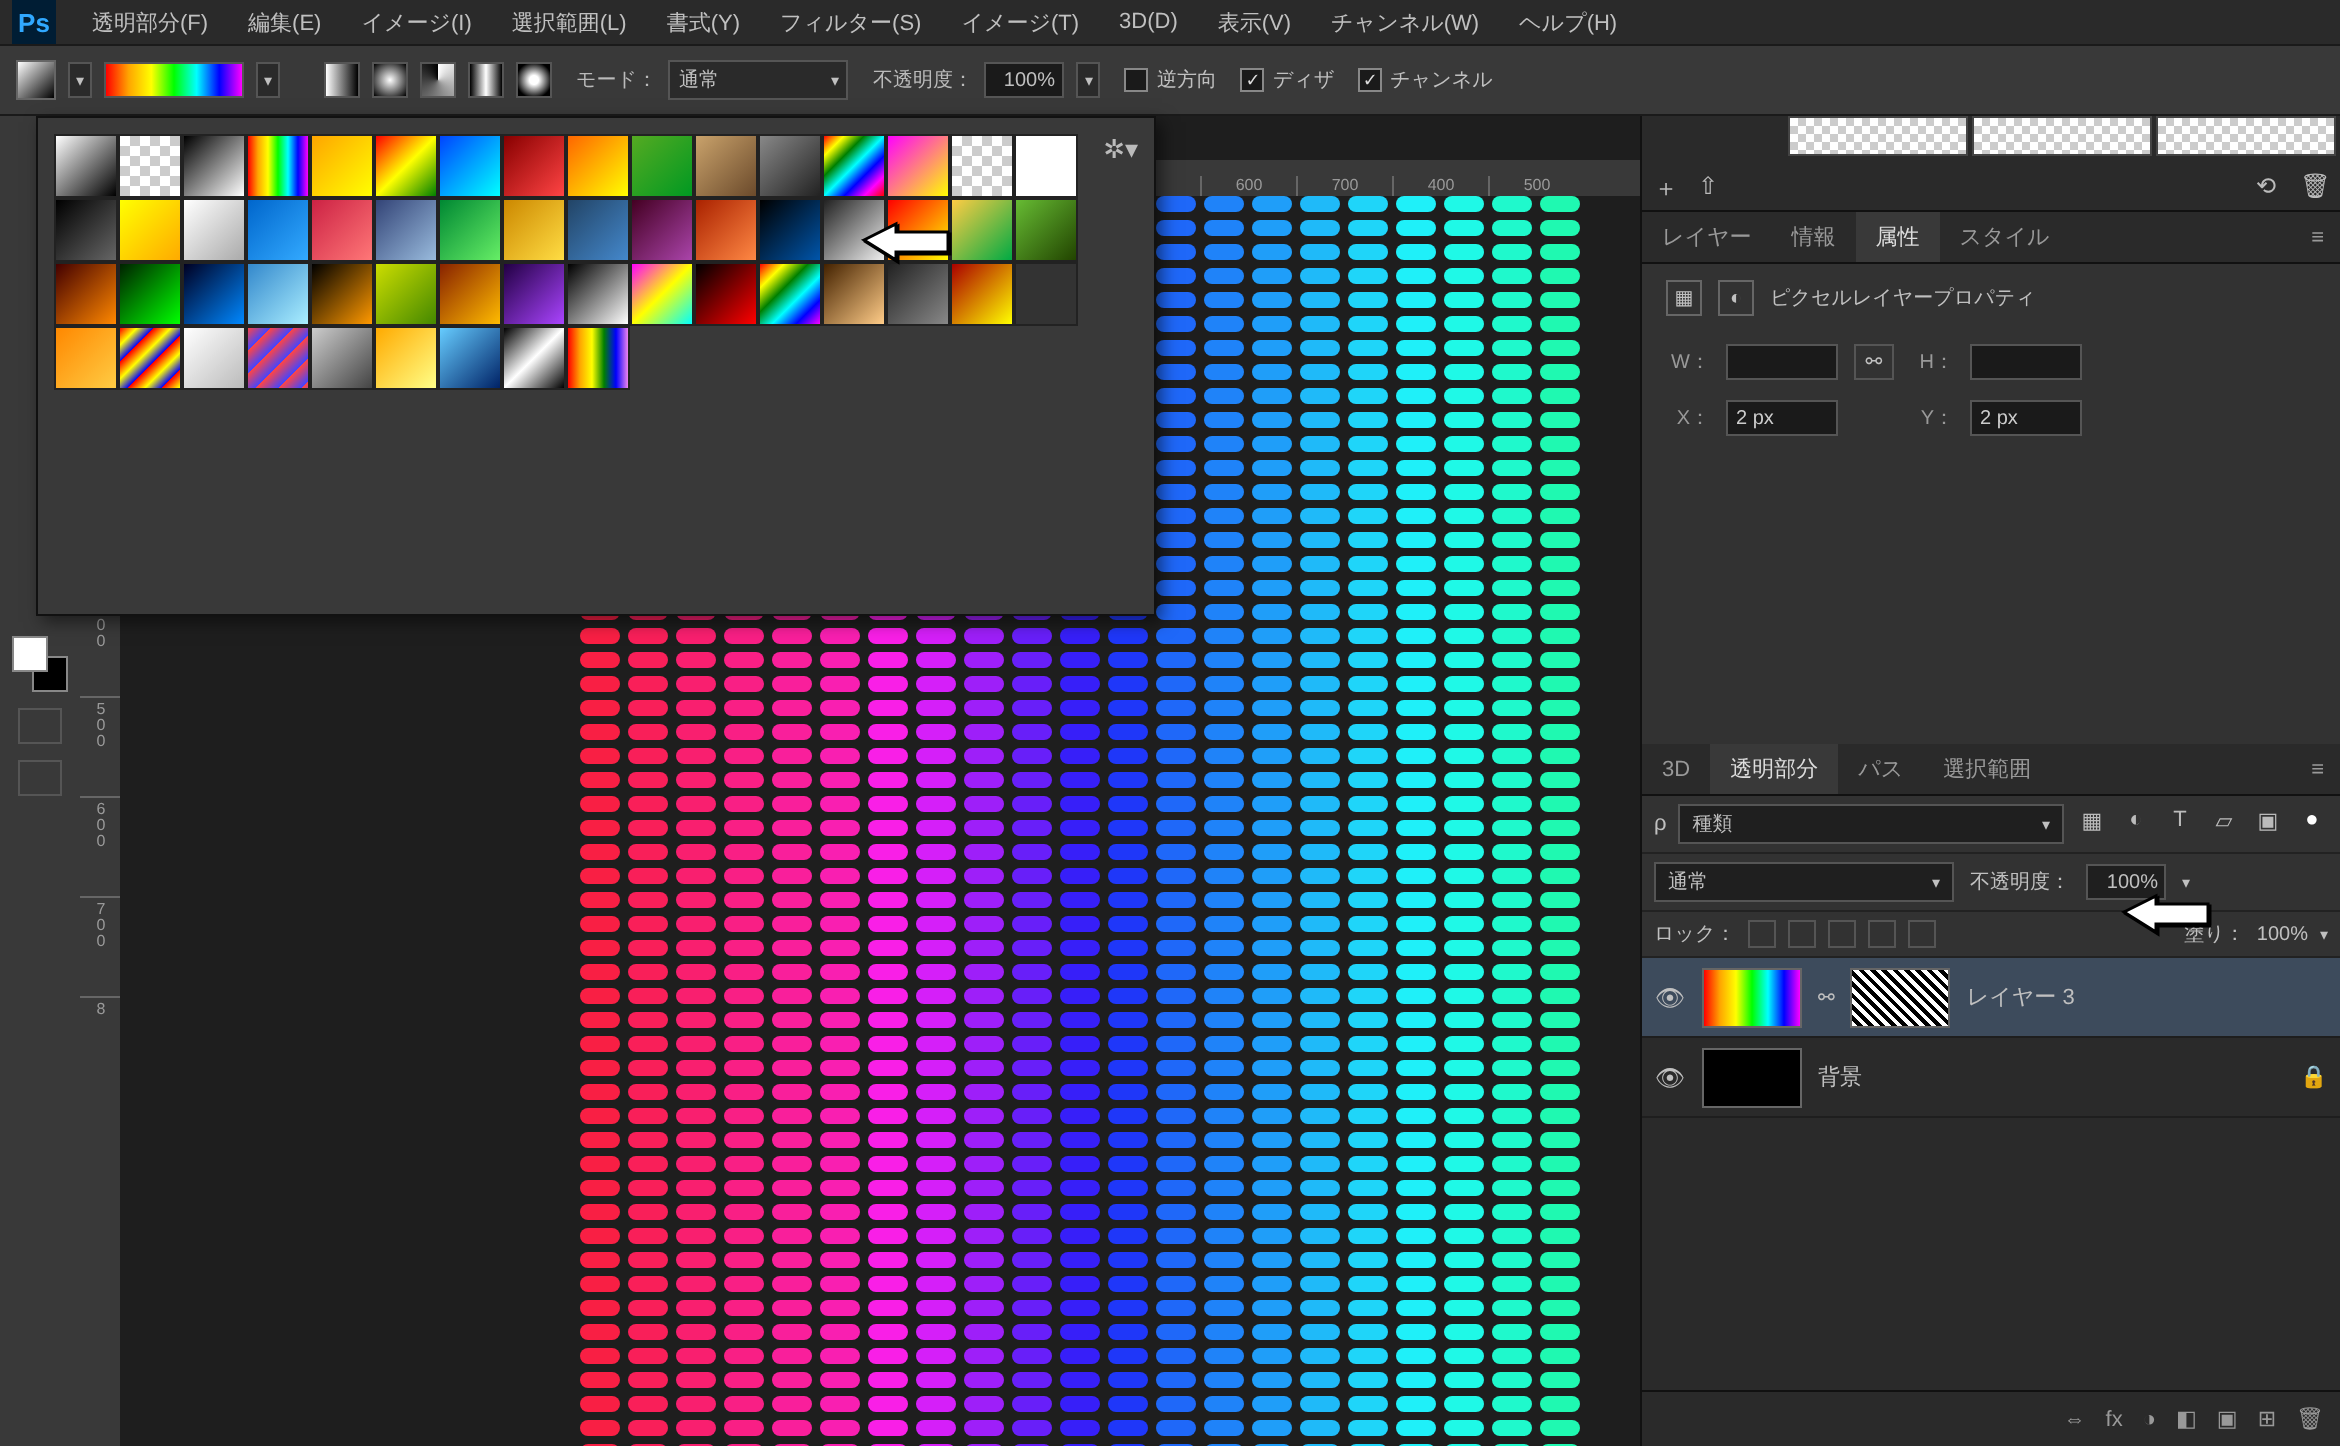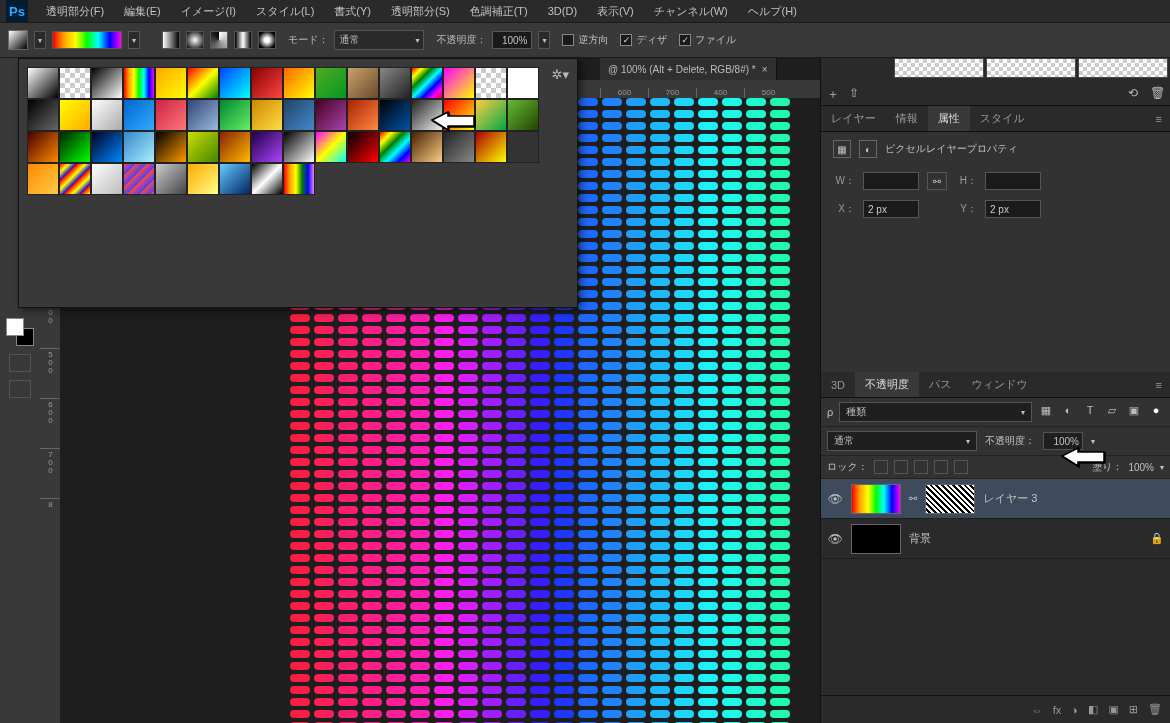--- a/index.html
+++ b/index.html
@@ -79,24 +79,24 @@
   .hand svg { width:100%; height:100%; filter:drop-shadow(1px 1px 0 #000);}
 </style>
 </head>
 <body>
 
 <div class="menubar">
   <div class="ps-logo">Ps</div>
   <span class="menu">透明部分(F)</span>
   <span class="menu">編集(E)</span>
   <span class="menu">イメージ(I)</span>
-  <span class="menu">スタイル(L)</span>
+  <span class="menu">選択範囲(L)</span>
   <span class="menu">書式(Y)</span>
-  <span class="menu">透明部分(S)</span>
-  <span class="menu">色調補正(T)</span>
+  <span class="menu">フィルター(S)</span>
+  <span class="menu">イメージ(T)</span>
   <span class="menu">3D(D)</span>
   <span class="menu">表示(V)</span>
   <span class="menu">チャンネル(W)</span>
   <span class="menu">ヘルプ(H)</span>
 </div>
 
 <div class="optbar">
   <div class="swatch"></div>
   <div class="opt-dd">▾</div>
   <div class="grad-preview"></div>
@@ -118,39 +118,35 @@
   <span class="chk">
       <span class="chkbox"></span>
       <span>逆方向</span>
     </span>
   <span class="chk">
       <span class="chkbox">✓</span>
       <span>ディザ</span>
     </span>
   <span class="chk">
       <span class="chkbox">✓</span>
-      <span>ファイル</span>
+      <span>チャンネル</span>
     </span>
 </div>
 
 <div class="main">
   <div class="toolbar">
     <div class="fg-bg">
         <div class="bg"></div>
         <div class="fg"></div>
       </div>
     <div class="tool-icon"></div>
     <div class="tool-icon"></div>
   </div>
 
   <div class="canvas-area">
-    <div class="doc-tab">
-      <span>@ 100% (Alt + Delete, RGB/8#) *</span>
-        <span>×</span>
-    </div>
     <div class="ruler-h">
       <span style="margin-left:540px">600</span>
         <span>700</span>
         <span>400</span>
         <span>500</span>
     </div>
     <div class="ruler-v" id="rulerv">
         <div>
           <span>0</span>
         </div>
@@ -1454,23 +1450,23 @@
         <label>X：</label>
         <input value="2 px" style="">
         <span style="width:20px"></span>
         <label>Y：</label>
         <input value="2 px" style="">
       </div>
     </div>
 
     <div class="panel-tabs2">
       <span>3D</span>
-      <span class="active">不透明度</span>
+      <span class="active">透明部分</span>
       <span>パス</span>
-      <span>ウィンドウ</span>
+      <span>選択範囲</span>
       <span style="margin-left:auto;padding:0 8px">≡</span>
     </div>
     <div class="layer-toolbar">
       <span style="font-size:11px">ρ</span>
       <div class="lt-dd">
           <span>種類</span>
           <span style="margin-left:auto;font-size:8px">▾</span>
         </div>
       <span class="lt-ico">▦</span>
       <span class="lt-ico">◐</span>

